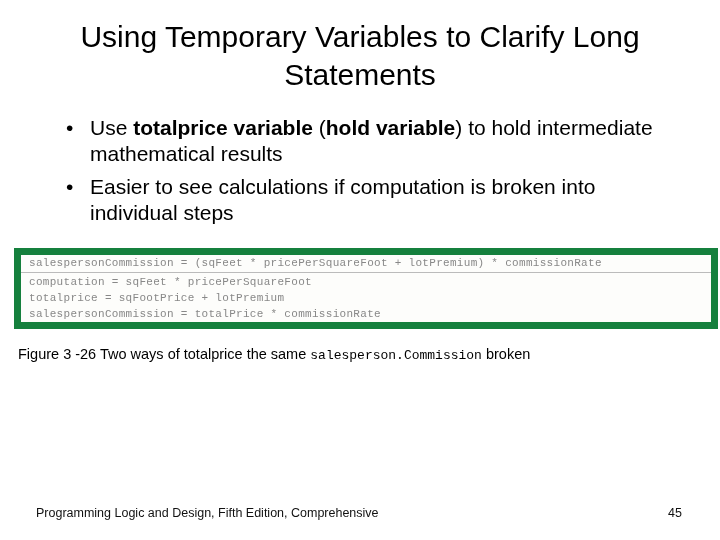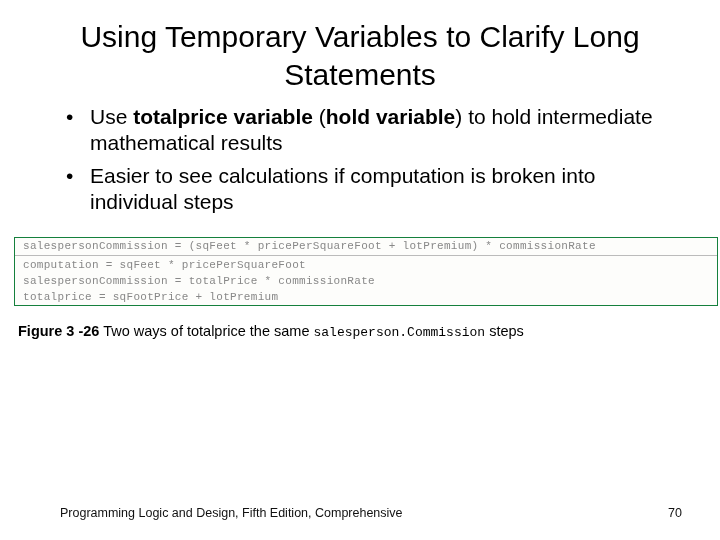--- a/index.html
+++ b/index.html
@@ -16,21 +16,21 @@
     width: 100%;
     height: 100%;
     padding: 18px 0 0 0;
   }
   .title {
     font-size: 30px;
     font-weight: 400;
     text-align: center;
     line-height: 1.25;
     padding: 0 40px;
-    margin-bottom: 11px;
+    margin-bottom: 22px;
   }
   .bullets {
     padding: 0 60px 0 60px;
     font-size: 21px;
     line-height: 1.25;
   }
   .bullet {
     display: flex;
     margin-bottom: 6px;
   }
@@ -39,21 +39,21 @@
     flex-shrink: 0;
     text-align: left;
     padding-left: 6px;
   }
   .bullet .text {
     flex: 1;
   }
   .bold { font-weight: 700; }
   .code-block {
     margin: 22px 2px 0 14px;
-    border: 1px solid #15803d;
+    border: 7px solid #15803d;
     background: #fdfdfb;
     position: relative;
   }
   .code-block .line {
     font-family: "Courier New", Courier, monospace;
     font-size: 11px;
     color: #888;
     padding: 2px 8px;
     white-space: pre;
     letter-spacing: 0.3px;
@@ -64,27 +64,27 @@
   }
   .caption {
     font-size: 14.5px;
     margin: 16px 18px 0 18px;
     line-height: 1.3;
   }
   .caption .mono {
     font-family: "Courier New", Courier, monospace;
     font-size: 13px;
   }
-  .caption .fb { font-weight: 700; margin-top: 8px; }
+  .caption .fb { font-weight: 400; margin-top: 8px; }
   .footer {
     position: absolute;
     bottom: 20px;
     left: 0;
     width: 100%;
-    padding: 0 38px 0 60px;
+    padding: 0 38px 0 36px;
     display: flex;
     justify-content: space-between;
     font-size: 12.5px;
     color: #111;
   }
 </style>
 </head>
 <body>
 
 <div class="slide">
@@ -101,26 +101,26 @@
     <div class="bullet">
       <div class="dot">•</div>
       <div class="text">Easier to see calculations if computation is broken into individual steps</div>
     </div>
   </div>
 
   <div class="code-block">
     <div class="line">salespersonCommission = (sqFeet * pricePerSquareFoot + lotPremium) * commissionRate</div>
     <div class="sep"></div>
     <div class="line">computation = sqFeet * pricePerSquareFoot</div>
+    <div class="line">totalprice = sqFootPrice + lotPremium</div>
     <div class="line">salespersonCommission = totalPrice * commissionRate</div>
-    <div class="line">totalprice = sqFootPrice + lotPremium</div>
   </div>
 
   <div class="caption">
-    <span class="fb">Figure 3 -26</span><span>  Two ways of totalprice the same </span><span class="mono">salesperson.Commission</span><span> steps</span>
+    <span class="fb">Figure 3 -26</span><span>  Two ways of totalprice the same </span><span class="mono">salesperson.Commission</span><span> broken</span>
   </div>
 
   <div class="footer">
     <span>Programming Logic and Design, Fifth Edition, Comprehensive</span>
-    <span>70</span>
+    <span>45</span>
   </div>
 
 </div>
 
 </body></html>

